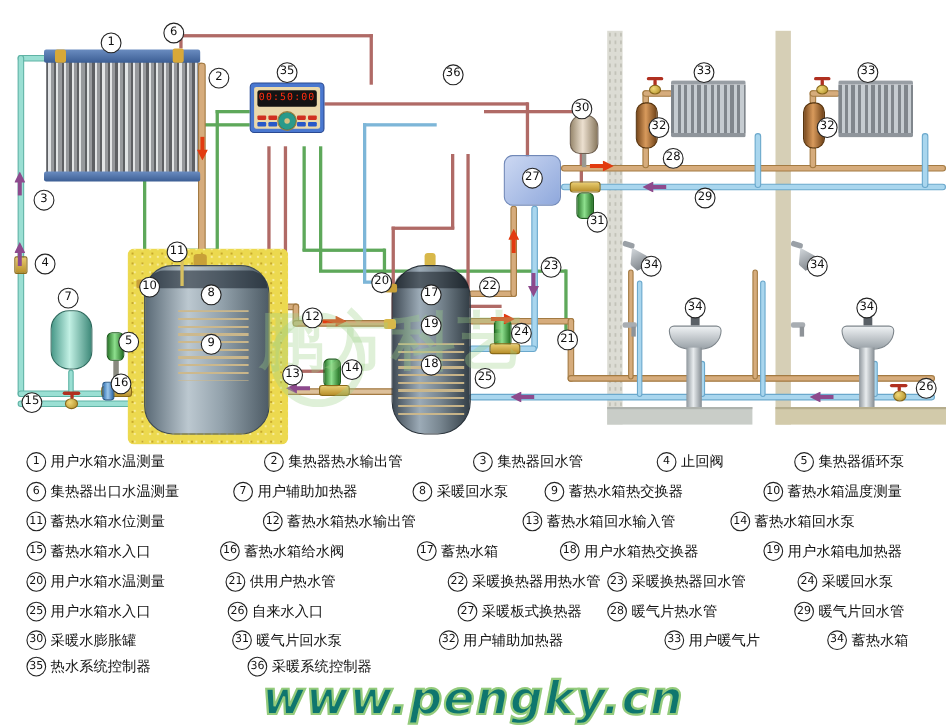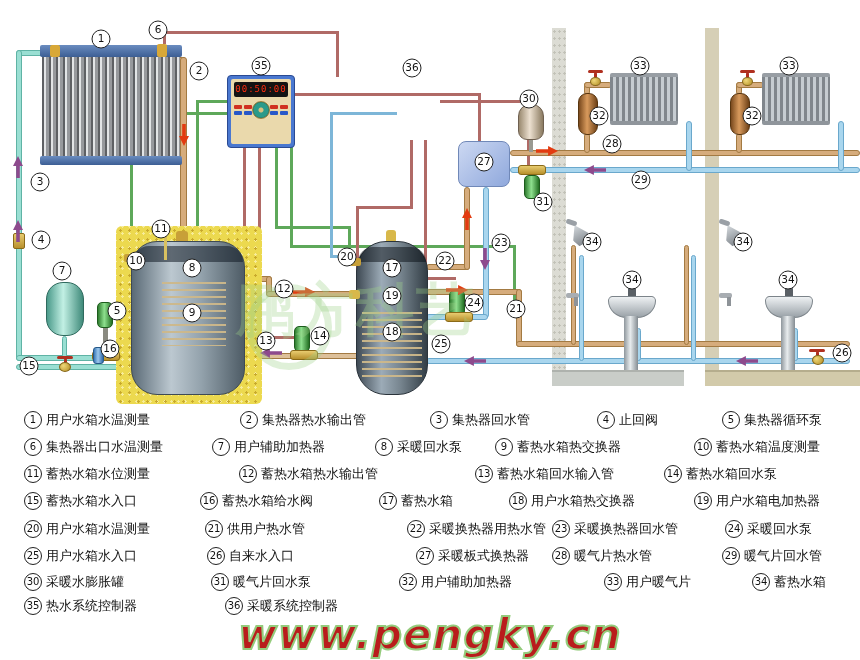--- a/index.html
+++ b/index.html
@@ -29,21 +29,21 @@
   .badge{position:absolute;width:17px;height:17px;border:1px solid #222;border-radius:50%;background:#fff;font-size:10.5px;line-height:15px;text-align:center;transform:translate(-50%,-50%);z-index:7;color:#111;}
   .radiator{background:repeating-linear-gradient(90deg,#80868c 0 3px,#c6ccd1 3px 6px);border-top:4px solid #989ea4;border-bottom:4px solid #8f959b;border-radius:2px;}
   .wall{background:#dcdcd4;background-image:radial-gradient(#c2c2b8 1px,transparent 1.2px);background-size:5px 7px;z-index:1;}
   .floor{z-index:1;}
   .coil{background:repeating-linear-gradient(180deg,#cdb88a 0 2px,transparent 2px 7px);opacity:.95;}
   
   .lg{position:absolute;display:flex;align-items:center;gap:4px;white-space:nowrap;font-size:13px;color:#111;list-style:none;z-index:8;}
   .lgn{flex:none;width:16px;height:16px;border:1px solid #222;border-radius:50%;font-size:10px;line-height:15px;text-align:center;}
   .wm-brand{position:absolute;font-size:58px;font-weight:bold;color:rgba(157,209,137,.33);letter-spacing:2px;z-index:6;pointer-events:none;}
   .wm-circle{position:absolute;width:72px;height:72px;border:7px solid rgba(157,209,137,.33);border-radius:50%;z-index:6;}
-  .wm-url{position:absolute;font-size:42px;font-weight:bold;font-style:italic;color:#b91c1c;-webkit-text-stroke:2px #94cb7c;text-shadow:0 0 1px #94cb7c;z-index:8;letter-spacing:1px;text-align:right;}
+  .wm-url{position:absolute;font-size:42px;font-weight:bold;font-style:italic;color:#0f766e;-webkit-text-stroke:2px #94cb7c;text-shadow:0 0 1px #94cb7c;z-index:8;letter-spacing:1px;text-align:right;}
   .ctrl-display{background:#141414;color:#ff2d10;font-family:"DejaVu Sans Mono","Liberation Mono",monospace;text-align:center;border-radius:2px;}
   .btn{border-radius:1px;}
 </style>
 </head>
 <body>
 
 <div id="canvas">
 
   <div class="eq wall" style="left:552px;top:28px;width:14px;height:358px;"></div>
   <div class="eq wall" style="left:705px;top:28px;width:14px;height:358px;background:#d6cfb6;"></div>
@@ -136,21 +136,21 @@
   <div class="eq" style="left:124px;top:254px;width:12px;height:8px;background:#c8a038;border-radius:2px;"></div>
   <div class="eq" style="left:164px;top:232px;width:3px;height:28px;background:#d8c060;"></div>
 
   <div class="eq" style="left:386px;top:230px;width:10px;height:13px;background:#d8b84a;border-radius:3px;"></div>
   <div class="eq" style="left:356px;top:241px;width:72px;height:154px;border-radius:30px;background:linear-gradient(90deg,#3f4a54,#9cabb7 35%,#77858f 62%,#333e46);border:1px solid #2a333b;"></div>
   <div class="eq" style="left:358px;top:247px;width:68px;height:15px;border-radius:26px 26px 0 0;background:rgba(8,14,20,.5);"></div>
   <div class="eq coil" style="left:362px;top:312px;width:60px;height:66px;"></div>
   <div class="eq" style="left:350px;top:258px;width:11px;height:8px;background:#c8a038;border-radius:2px;"></div>
   <div class="eq" style="left:349px;top:290px;width:11px;height:9px;background:#d8b84a;border-radius:2px;"></div>
 
-  <div class="eq" style="left:227px;top:75px;width:68px;height:73px;background:#4a78d0;border:1px solid #2a4a92;border-radius:4px;padding:3px;">
+  <div class="eq" style="left:227px;top:75px;width:68px;height:46px;background:#4a78d0;border:1px solid #2a4a92;border-radius:4px;padding:3px;">
     <div style="background:#ead9ac;border-radius:2px;height:100%;box-sizing:border-box;padding:3px;">
       <div class="ctrl-display" style="height:15px;font-size:9px;line-height:15px;letter-spacing:1px;">00:50:00</div>
       <div style="display:flex;justify-content:space-between;align-items:center;margin-top:4px;">
         <div style="display:grid;grid-template-columns:8px 8px;gap:2px;">
           <span class="btn" style="width:8px;height:4px;background:#d03020;"></span>
           <span class="btn" style="width:8px;height:4px;background:#d03020;"></span>
           <span class="btn" style="width:8px;height:4px;background:#2858c8;"></span>
           <span class="btn" style="width:8px;height:4px;background:#2858c8;"></span>
         </div>
         <span style="width:16px;height:16px;border-radius:50%;background:radial-gradient(circle at 50% 50%,#d8c080 2px,#2a9a8a 3px 7px,#187868 8px);border:1px solid #9a8040;"></span>

